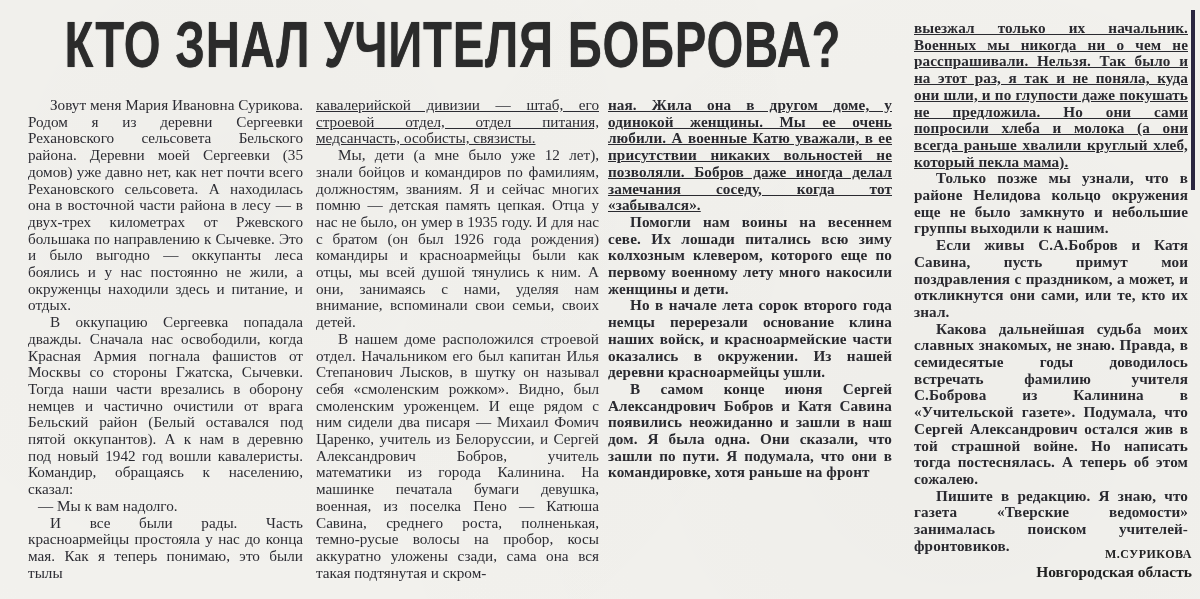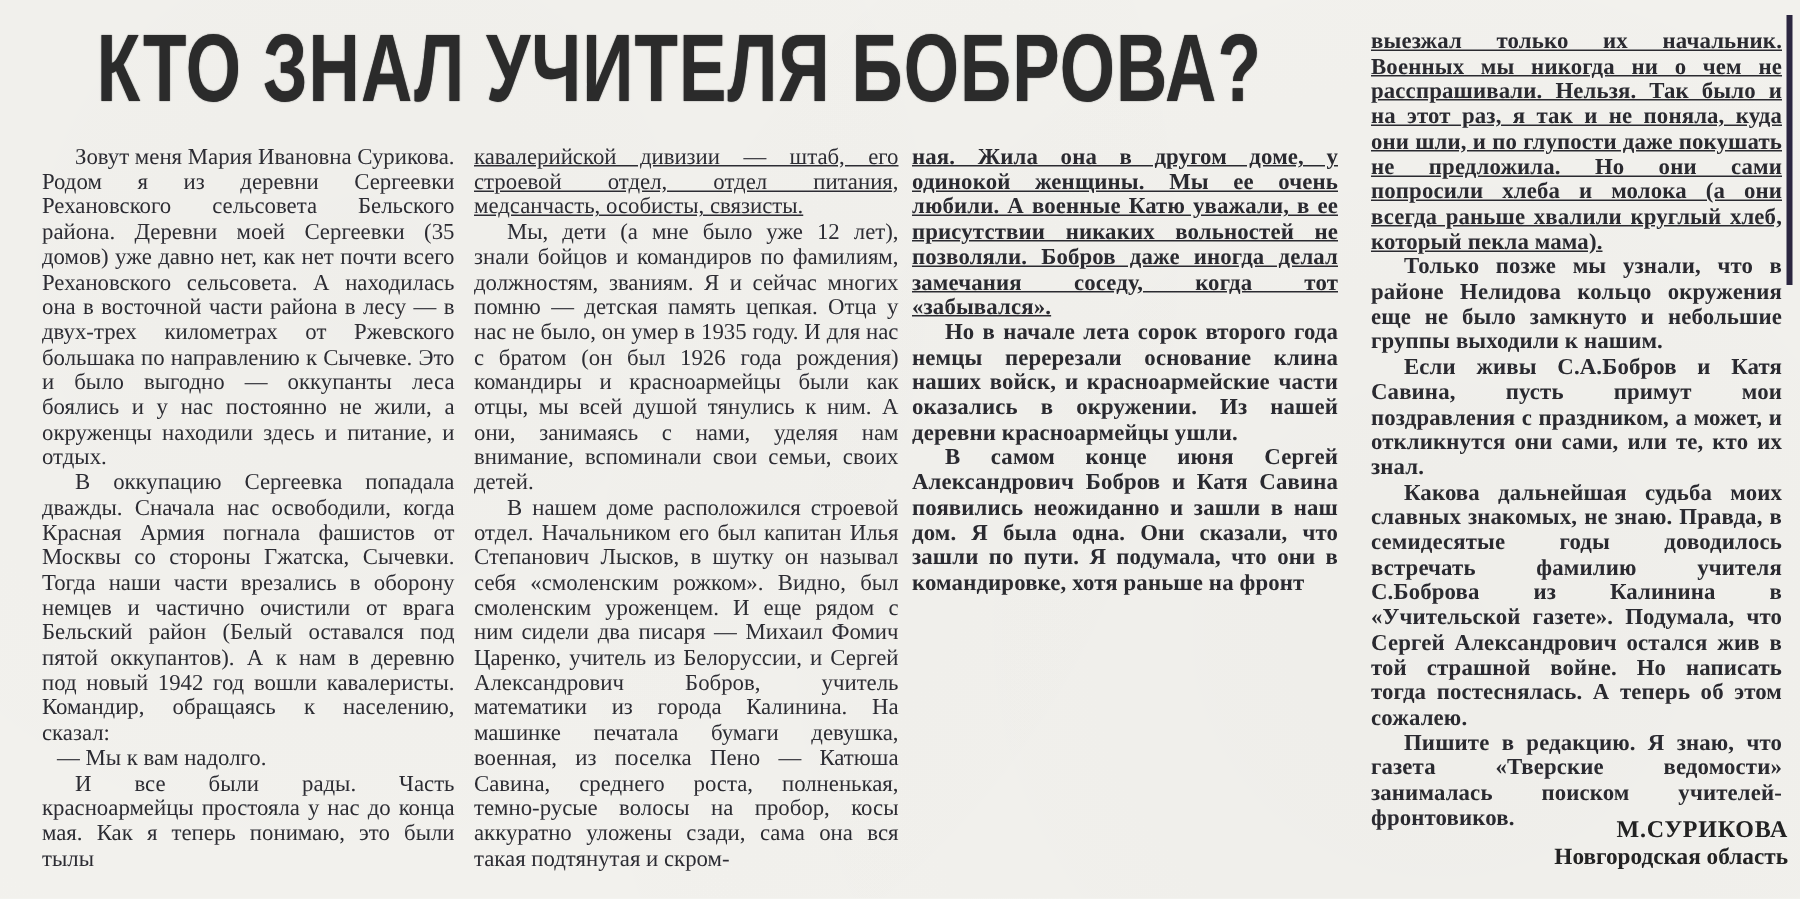--- a/index.html
+++ b/index.html
@@ -53,21 +53,21 @@
   .c3 p, .c4 p { letter-spacing: 0.1px; }
   .dash-line { text-indent: 0 !important; padding-left: 10px; }
   .signature {
     position: absolute; left: 914px; top: 545px; width: 278px;
     text-align: right;
     font-weight: bold;
     font-size: 15.5px;
     line-height: 18px;
     color: #222;
   }
-  .sig-name { font-size: 16px; letter-spacing: 0.5px; }
+  .sig-name { font-size: 12px; letter-spacing: 0.5px; }
   .edge-bar {
     position: absolute; left: 1191px; top: 10px; width: 4px; height: 180px;
     background: #2b2640;
   }
 </style>
 </head>
 <body>
 
 <div class="paper">
 
@@ -83,20 +83,21 @@
   </div>
 
   <div class="col c2">
     <p class="noind">кавалерийской дивизии — штаб, его строевой отдел, отдел питания, медсанчасть, особисты, связисты.</p>
     <p class="gap">Мы, дети (а мне было уже 12 лет), знали бойцов и командиров по фамилиям, должностям, званиям. Я и сейчас многих помню — детская память цепкая. Отца у нас не было, он умер в 1935 году. И для нас с братом (он был 1926 года рождения) командиры и красноармейцы были как отцы, мы всей душой тянулись к ним. А они, занимаясь с нами, уделяя нам внимание, вспоминали свои семьи, своих детей.</p>
     <p class="gap">В нашем доме расположился строевой отдел. Начальником его был капитан Илья Степанович Лысков, в шутку он называл себя «смоленским рожком». Видно, был смоленским уроженцем. И еще рядом с ним сидели два писаря — Михаил Фомич Царенко, учитель из Белоруссии, и Сергей Александрович Бобров, учитель математики из города Калинина. На машинке печатала бумаги девушка, военная, из поселка Пено — Катюша Савина, среднего роста, полненькая, темно-русые волосы на пробор, косы аккуратно уложены сзади, сама она вся такая подтянутая и скром-</p>
   </div>
 
   <div class="col c3">
     <p class="noind">ная. Жила она в другом доме, у одинокой женщины. Мы ее очень любили. А военные Катю уважали, в ее присутствии никаких вольностей не позволяли. Бобров даже иногда делал замечания соседу, когда тот «забывался».</p>
+    <p>Помогли нам воины на весеннем севе. Их лошади питались всю зиму колхозным клевером, которого еще по первому военному лету много накосили женщины и дети.</p>
     <p>Но в начале лета сорок второго года немцы перерезали основание клина наших войск, и красноармейские части оказались в окружении. Из нашей деревни красноармейцы ушли.</p>
     <p>В самом конце июня Сергей Александрович Бобров и Катя Савина появились неожиданно и зашли в наш дом. Я была одна. Они сказали, что зашли по пути. Я подумала, что они в командировке, хотя раньше на фронт</p>
   </div>
 
   <div class="col c4">
     <p class="noind">выезжал только их начальник. Военных мы никогда ни о чем не расспрашивали. Нельзя. Так было и на этот раз, я так и не поняла, куда они шли, и по глупости даже покушать не предложила. Но они сами попросили хлеба и молока (а они всегда раньше хвалили круглый хлеб, который пекла мама).</p>
     <p class="gap">Только позже мы узнали, что в районе Нелидова кольцо окружения еще не было замкнуто и небольшие группы выходили к нашим.</p>
     <p>Если живы С.А.Бобров и Катя Савина, пусть примут мои поздравления с праздником, а может, и откликнутся они сами, или те, кто их знал.</p>
     <p>Какова дальнейшая судьба моих славных знакомых, не знаю. Правда, в семидесятые годы доводилось встречать фамилию учителя С.Боброва из Калинина в «Учительской газете». Подумала, что Сергей Александрович остался жив в той страшной войне. Но написать тогда постеснялась. А теперь об этом сожалею.</p>
     <p>Пишите в редакцию. Я знаю, что газета «Тверские ведомости» занималась поиском учителей-фронтовиков.</p>

